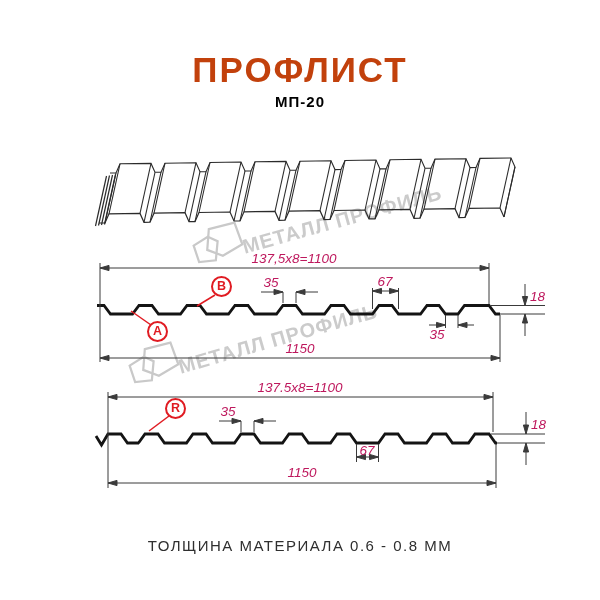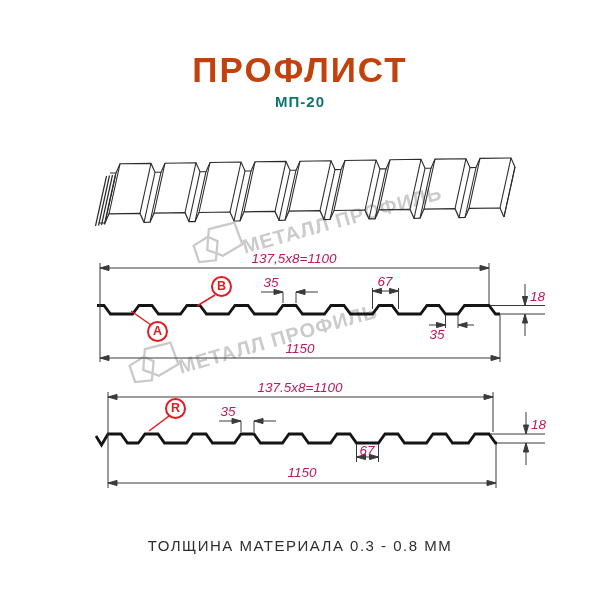--- a/index.html
+++ b/index.html
@@ -6,21 +6,21 @@
   .page{
     position:relative;width:600px;height:600px;background:#ffffff;overflow:hidden;
     font-family:"Liberation Sans","DejaVu Sans",sans-serif;color:#1c1c1c;
   }
   .title{
     position:absolute;left:300px;top:50px;transform:translateX(-50%);
     font-size:35px;font-weight:bold;letter-spacing:2px;color:#c2410c;white-space:nowrap;
   }
   .subtitle{
     position:absolute;left:300px;top:93px;transform:translateX(-50%);
-    font-size:15px;font-weight:bold;letter-spacing:1px;color:#0f766e;white-space:nowrap;
+    font-size:15px;font-weight:bold;letter-spacing:1px;color:#000000;white-space:nowrap;
   }
   .footer-note{
     position:absolute;left:300px;top:537px;transform:translateX(-50%);
     font-size:15px;letter-spacing:1.5px;color:#2f2f2f;white-space:nowrap;
   }
   svg.draw{position:absolute;left:0;top:0;}
   .dim{
     position:absolute;font-size:13.5px;color:#be185d;white-space:nowrap;line-height:1;font-style:italic;
   }
   .dim.c{transform:translateX(-50%);}
@@ -184,14 +184,14 @@
 
   <span class="dim c" style="left:300px;top:381px;">137.5x8=1100</span>
   <span class="dim c" style="left:228px;top:405px;">35</span>
   <span class="dim c" style="left:367px;top:444px;">67</span>
   <span class="dim" style="left:531px;top:418px;">18</span>
   <span class="dim c" style="left:302px;top:466px;">1150</span>
   <div class="red-circle" style="left:165px;top:398px;">
     <span>R</span>
   </div>
 
-  <div class="footer-note">ТОЛЩИНА МАТЕРИАЛА 0.3 - 0.8 ММ</div>
+  <div class="footer-note">ТОЛЩИНА МАТЕРИАЛА 0.6 - 0.8 ММ</div>
 </div>
 
 </body></html>

